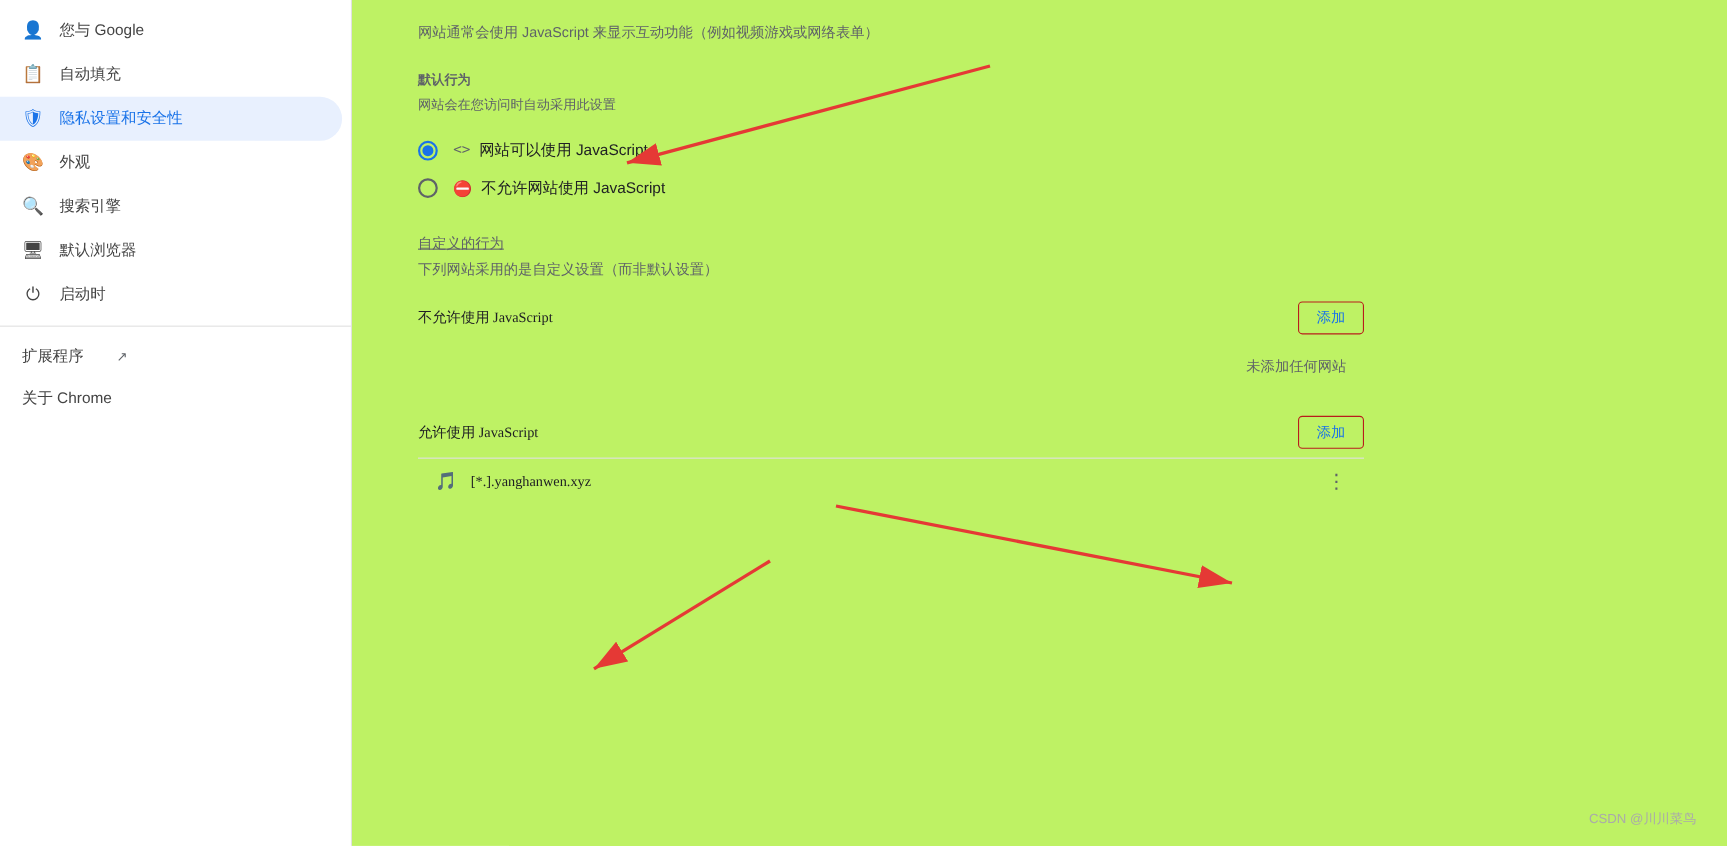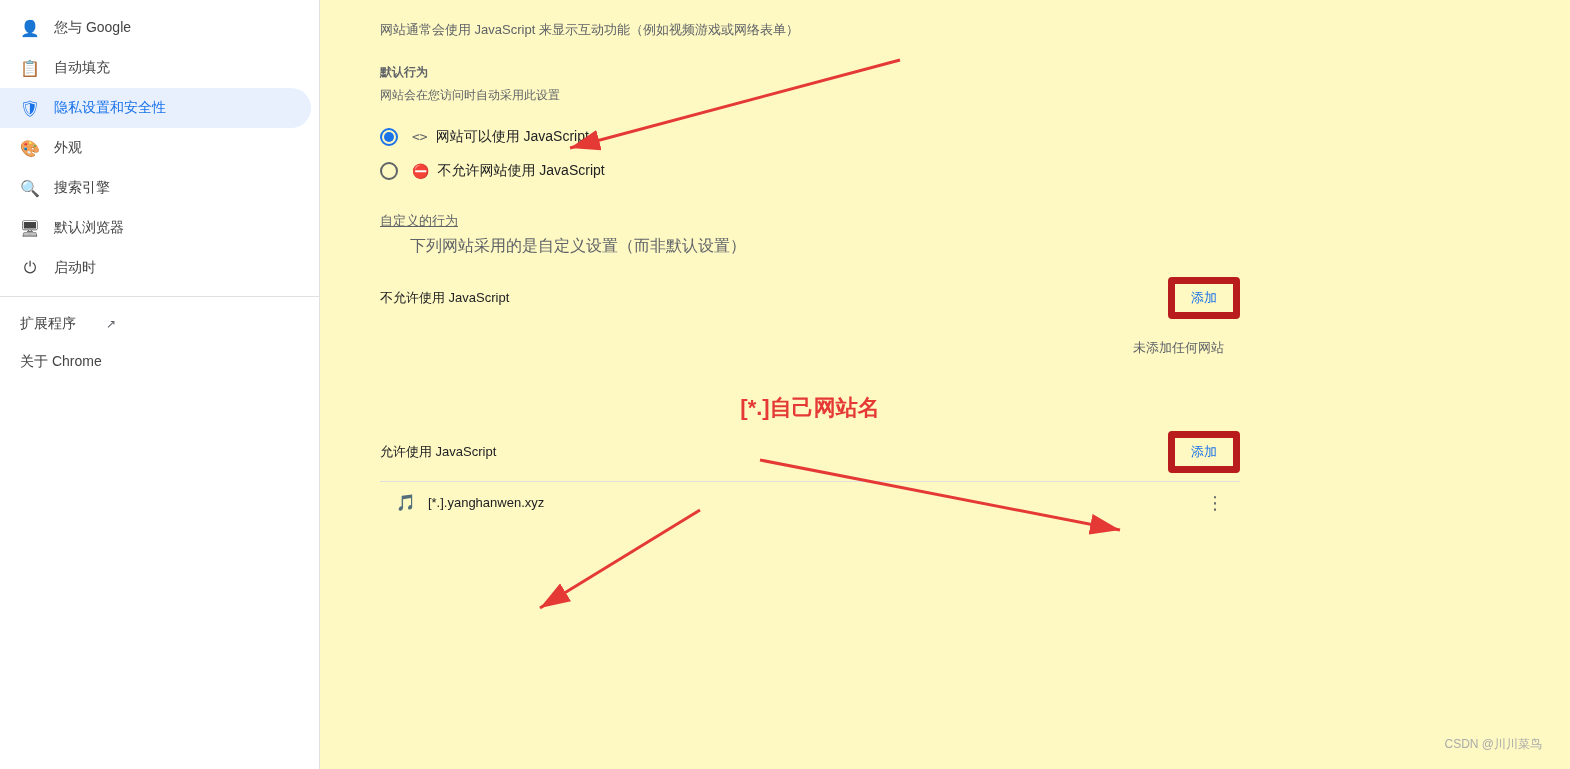--- a/index.html
+++ b/index.html
@@ -80,21 +80,21 @@
       color: #444;
       font-size: 14px;
       gap: 30px;
     }
 
     
     .main {
       flex: 1;
       overflow-y: auto;
       padding: 0 60px;
-      background: #fef9c3;
+      background: #bef264;
     }
 
     .content-section {
       max-width: 860px;
       padding: 20px 0;
     }
 
     .description-text {
       font-size: 13px;
       color: #5f6368;
@@ -167,46 +167,46 @@
     }
 
     .custom-section-title {
       font-size: 13px;
       color: #5f6368;
       margin-bottom: 6px;
       text-decoration: underline;
     }
 
     .custom-section-subtitle {
-      font-size: 16px;
+      font-size: 13px;
       color: #5f6368;
       margin-bottom: 20px;
-      margin-left: 30px;
     }
 
     .list-section {
       margin-bottom: 24px;
+      font-family: Liberation Serif, serif;
     }
 
     .list-section-header {
       display: flex;
       align-items: center;
       justify-content: space-between;
       margin-bottom: 8px;
     }
 
     .list-section-label {
       font-size: 13px;
       color: #202124;
     }
 
     .add-button {
       color: #1a73e8;
       background: none;
-      border: 7px solid #b91c1c;
+      border: 1px solid #b91c1c;
       border-radius: 4px;
       padding: 5px 16px;
       font-size: 13px;
       cursor: pointer;
       font-family: inherit;
     }
 
     .empty-text {
       font-size: 13px;
       color: #5f6368;
@@ -329,23 +329,20 @@
       <div class="custom-section-subtitle">下列网站采用的是自定义设置（而非默认设置）</div>
 
       <div class="list-section">
         <div class="list-section-header">
           <span class="list-section-label">不允许使用 JavaScript</span>
           <button class="add-button">添加</button>
         </div>
         <div class="empty-text">未添加任何网站</div>
       </div>
 
-      <div style="position:relative; margin-bottom: 8px;">
-        <span style="color:#e53935; font-size:22px; font-weight:bold; display:block; text-align:center; margin-bottom:4px;">[*.]自己网站名</span>
-      </div>
 
       <div class="list-section">
         <div class="list-section-header">
           <span class="list-section-label">允许使用 JavaScript</span>
           <button class="add-button">添加</button>
         </div>
         <div class="site-item">
           <span class="site-icon">🎵</span>
           <span class="site-name">[*.].yanghanwen.xyz</span>
           <span class="more-icon">⋮</span>

